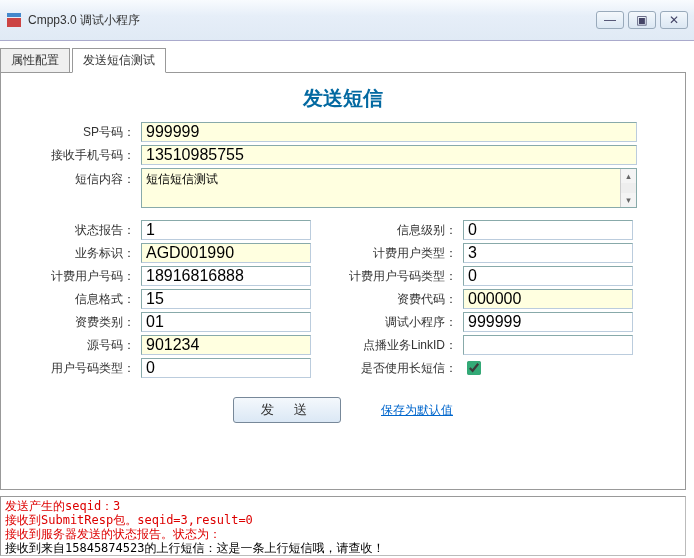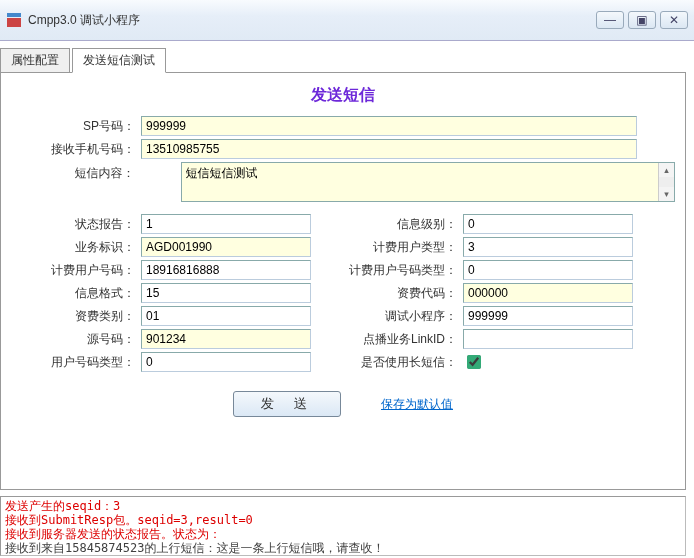--- a/index.html
+++ b/index.html
@@ -58,36 +58,36 @@
     border-bottom: 1px solid #fff;
   }
   .tabpane {
     border: 1px solid #999;
     padding: 12px 10px 10px 10px;
     height: 418px;
     background: #fff;
   }
   .heading {
     text-align: center;
-    color: #6d28d9;
-    font-size: 16px;
+    color: #0369a1;
+    font-size: 20px;
     font-weight: bold;
     margin-bottom: 10px;
   }
   .row { display: flex; align-items: center; margin-bottom: 3px; }
   .lbl { text-align: right; padding-right: 6px; color: #333; }
   .lbl-wide { width: 130px; }
   .lbl-col { width: 130px; }
   .lbl-col2 { width: 120px; }
   input[type=text] {
     height: 20px;
     border: 1px solid #7a9;
     border-color: #8aa #bcd #bcd #8aa;
     padding: 1px 4px;
-    font-size: 12px;
+    font-size: 16px;
     font-family: inherit;
   }
   input.yellow { background: #ffffe0; }
   input.white { background: #fff; }
   .fullinput { width: 496px; }
   .textarea-wrap {
     width: 496px; height: 40px;
     border: 1px solid #8aa;
     background: #ffffe0;
     display: flex;
@@ -133,21 +133,21 @@
     height: 60px;
     padding: 2px 4px;
     overflow: hidden;
     font-family: SimSun, monospace;
     font-size: 12px;
     line-height: 14px;
     white-space: pre-wrap;
     color: #d00;
   }
   .logline.red { color: #d00; }
-  .logline.blue { color: #404040; margin-top: 32px; }
+  .logline.blue { color: #000000; margin-top: 32px; }
   .app-icon-svg rect{fill:#c44;}
   .app-icon-svg .top{fill:#48c;}
   input[type=checkbox]{ width:14px; height:14px; accent-color:#3a7; }
 </style>
 </head>
 <body>
 
 <div class="titlebar">
   <span class="icon">
     <svg class="app-icon-svg" width="16" height="16">
@@ -173,21 +173,21 @@
     <div class="heading">发送短信</div>
 
     <div class="row">
       <span class="lbl lbl-wide">SP号码：</span>
       <input type="text" class="yellow fullinput" value="999999" style="">
     </div>
     <div class="row">
       <span class="lbl lbl-wide">接收手机号码：</span>
       <input type="text" class="yellow fullinput" value="13510985755" style="">
     </div>
-    <div class="row" style="align-items:flex-start;gap:40px;">
+    <div class="row" style="align-items:flex-start;">
       <span class="lbl lbl-wide" style="padding-top:3px">短信内容：</span>
       <div class="textarea-wrap">
         <div class="textarea-content">短信短信测试</div>
         <div class="textarea-scroll">
           <div class="scrollbtn">▴</div>
           <div class="scrollbtn">▾</div>
         </div>
       </div>
     </div>
 

